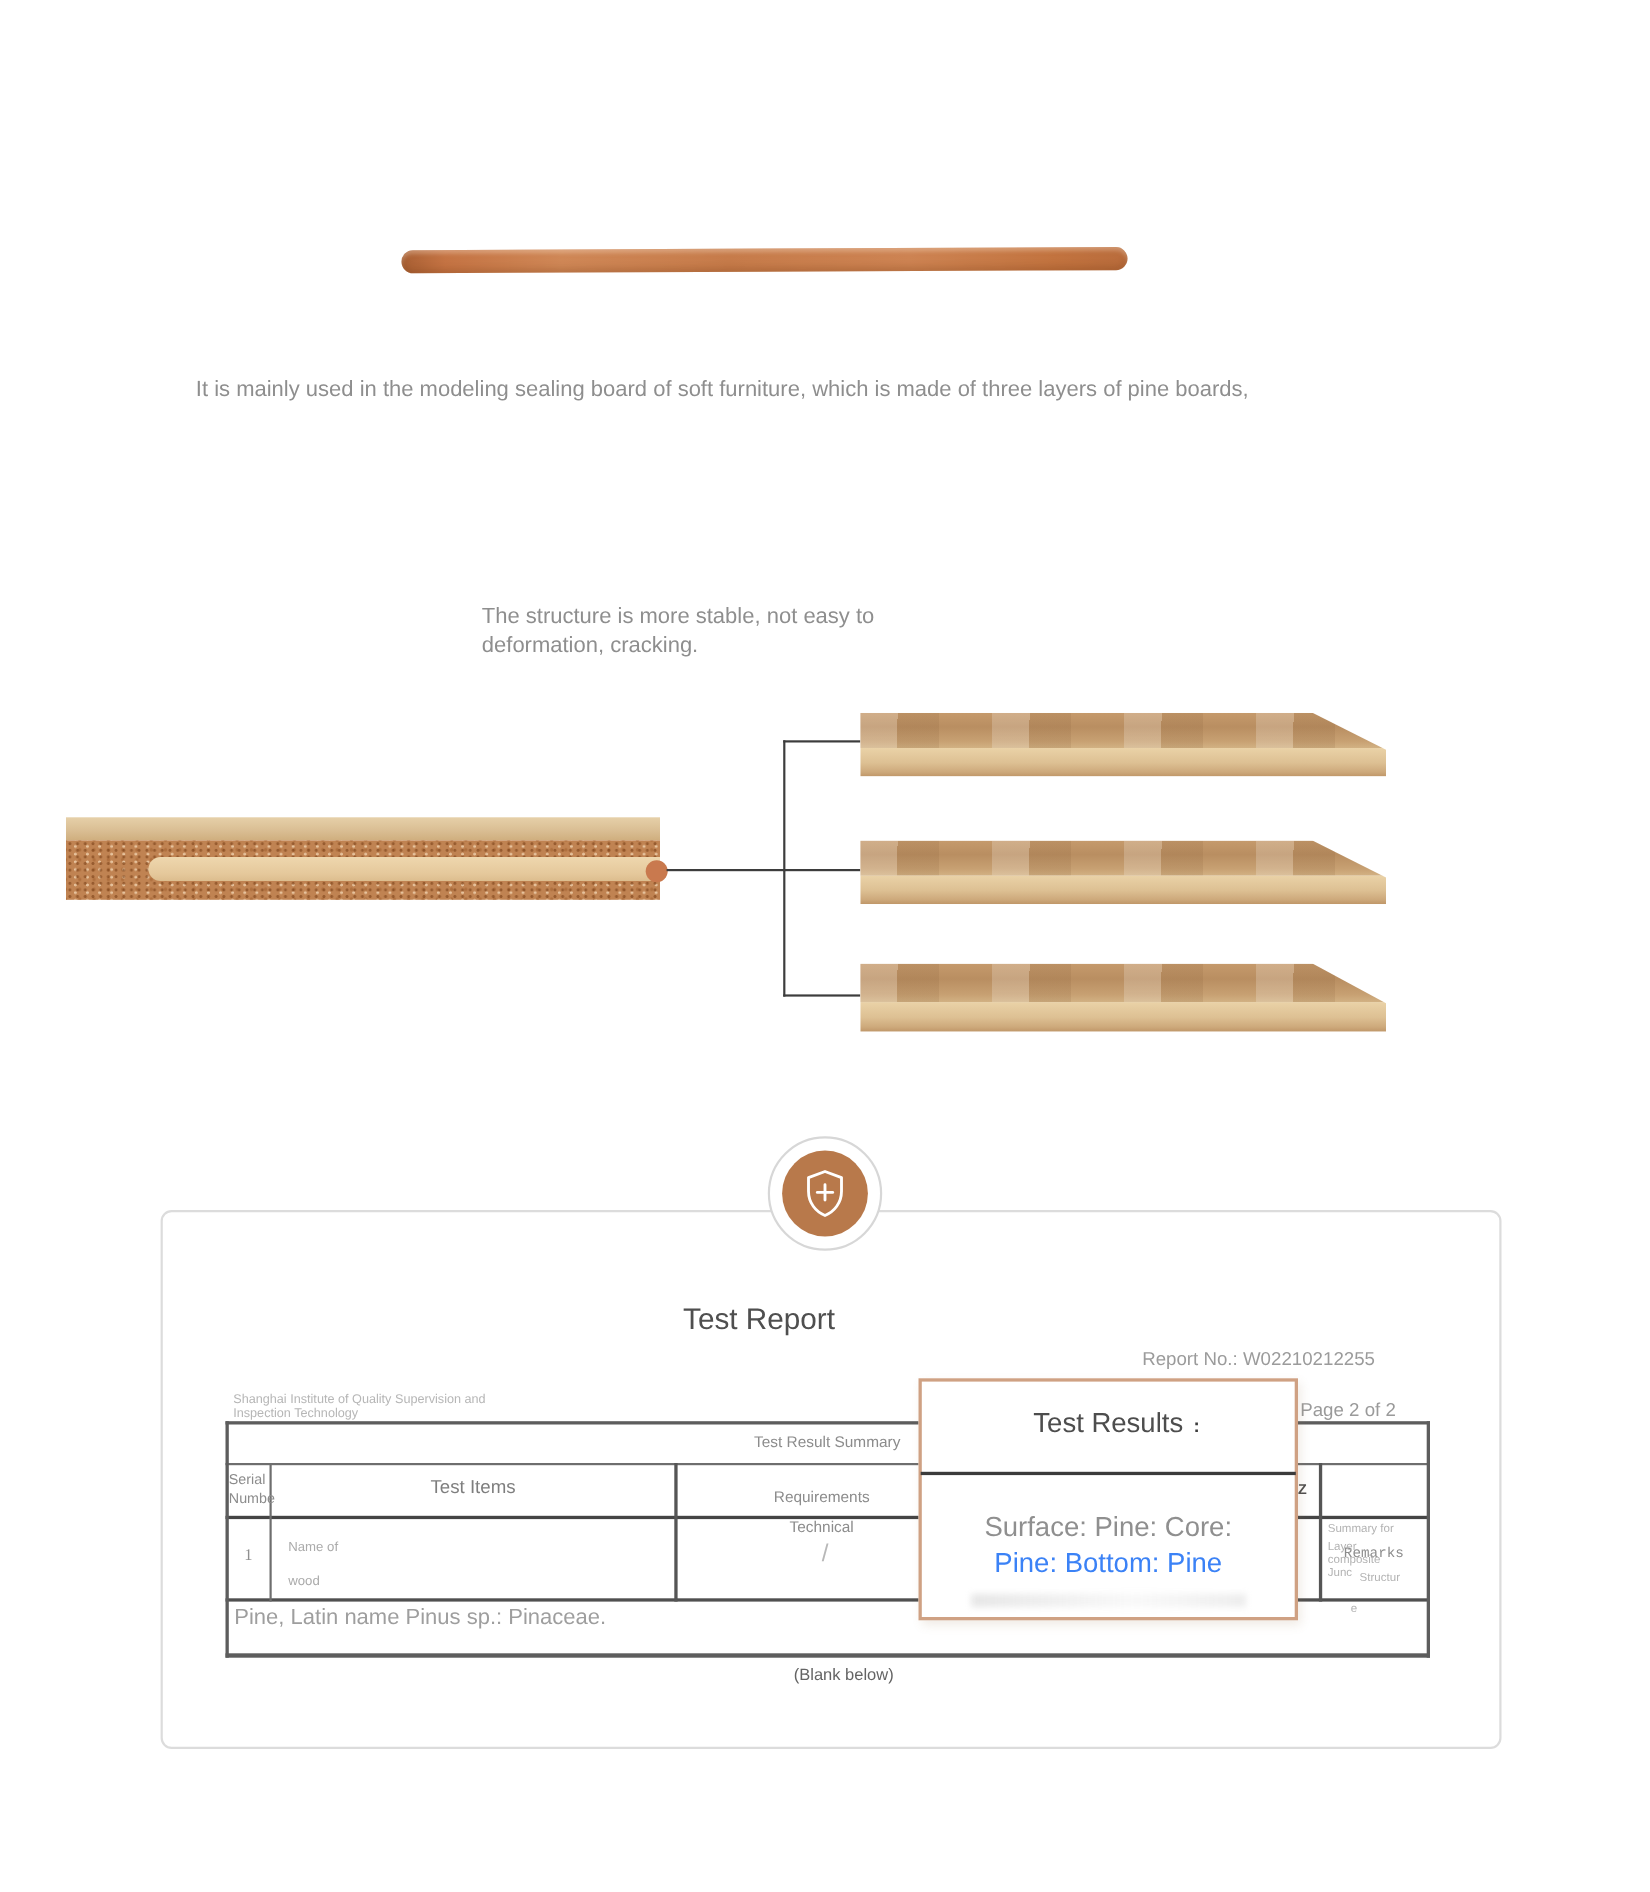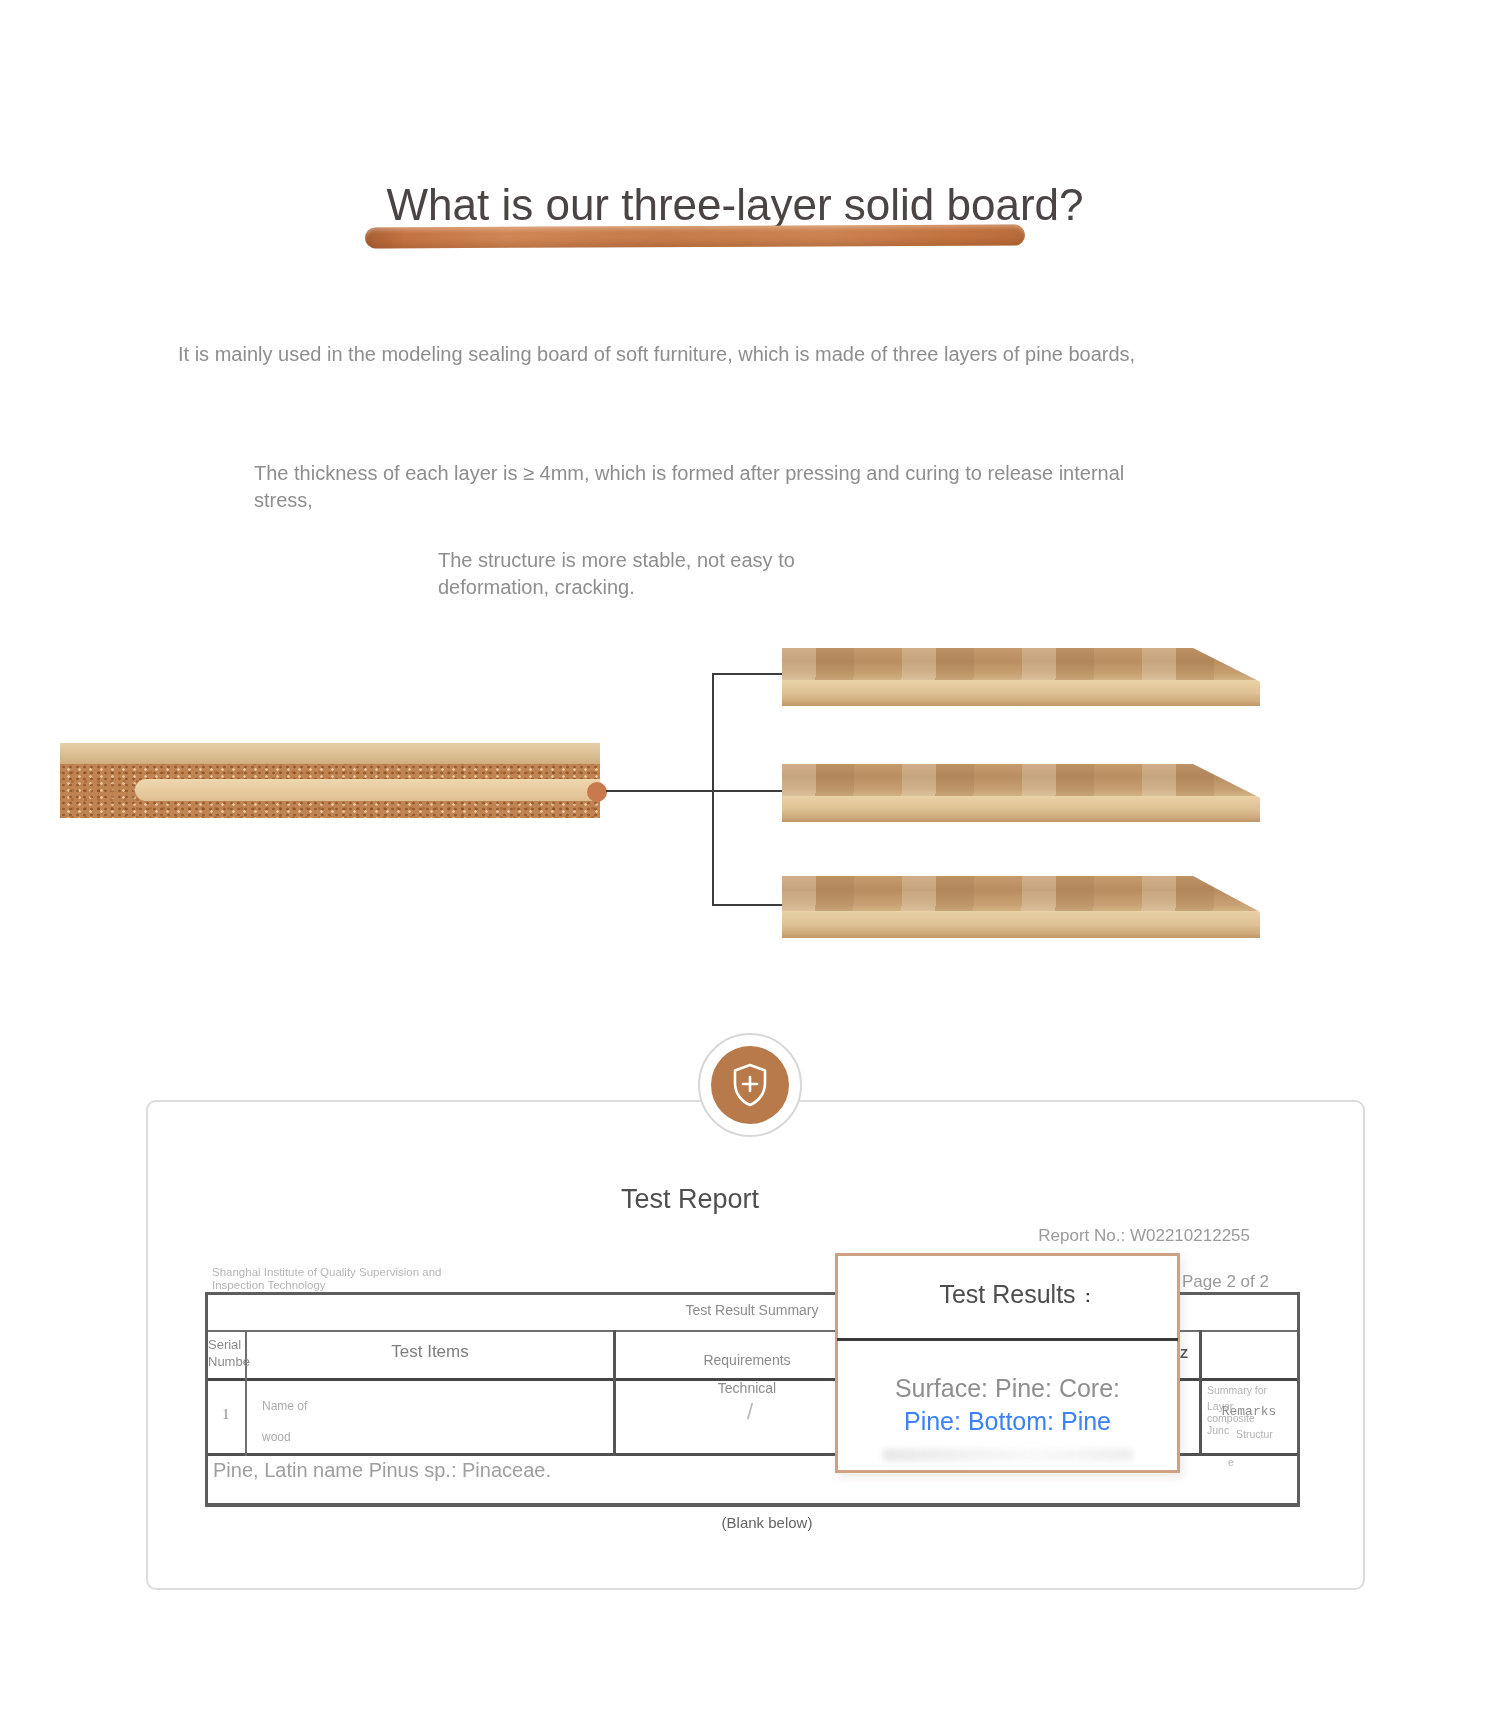--- a/index.html
+++ b/index.html
@@ -135,25 +135,23 @@
   .ov-l2{position:absolute;left:50%;top:151px;transform:translateX(-50%);font-size:25px;color:#3b82f6;white-space:nowrap;}
   .ov-ghost{position:absolute;left:45px;top:193px;width:250px;height:12px;
     background:linear-gradient(90deg,rgba(175,175,175,.30),rgba(205,205,205,.12) 60%,rgba(175,175,175,.22));
     filter:blur(3px);}
 </style>
 </head>
 <body>
 
 <div id="canvas">
 
-  <div class="abs ctr nw title">What is our three-layer solid board?</div>
   <div class="abs brush"></div>
 
   <div class="abs nw para p1">It is mainly used in the modeling sealing board of soft furniture, which is made of three layers of pine boards,</div>
-  <div class="abs para p3">The thickness of each layer is ≥ 4mm, which is formed after pressing and curing to release internal stress,</div>
   <div class="abs para p4">The structure is more stable, not easy to deformation, cracking.</div>
 
   <div class="abs lplank">
     <div class="lplank-top"></div>
     <div class="lplank-front">
       <div class="lplank-core"></div>
     </div>
   </div>
   <div class="abs dot"></div>
   <div class="abs ln ln-main"></div>

